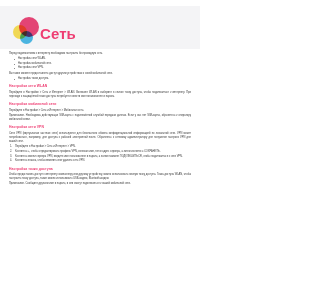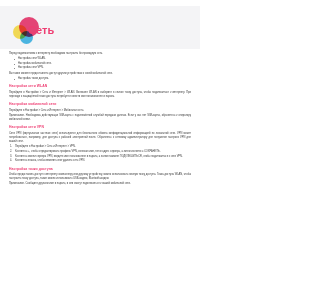--- a/index.html
+++ b/index.html
@@ -55,22 +55,22 @@
     opacity: 0.92;
   }
   .c-pink {
     left: 6px; top: 1px;
     width: 20px; height: 20px;
     background: #ee3d72;
     opacity: 0.95;
   }
   .brand {
     position: absolute;
-    left: 28px; top: 16px;
-    font-size: 11px;
+    left: 40px; top: 16px;
+    font-size: 15px;
     font-weight: bold;
     color: #ee3d72;
     letter-spacing: 0.1px;
   }
   .body {
     position: absolute;
     top: 50px; left: 0;
     width: 200px;
     padding: 0 9px 0 9px;
   }

